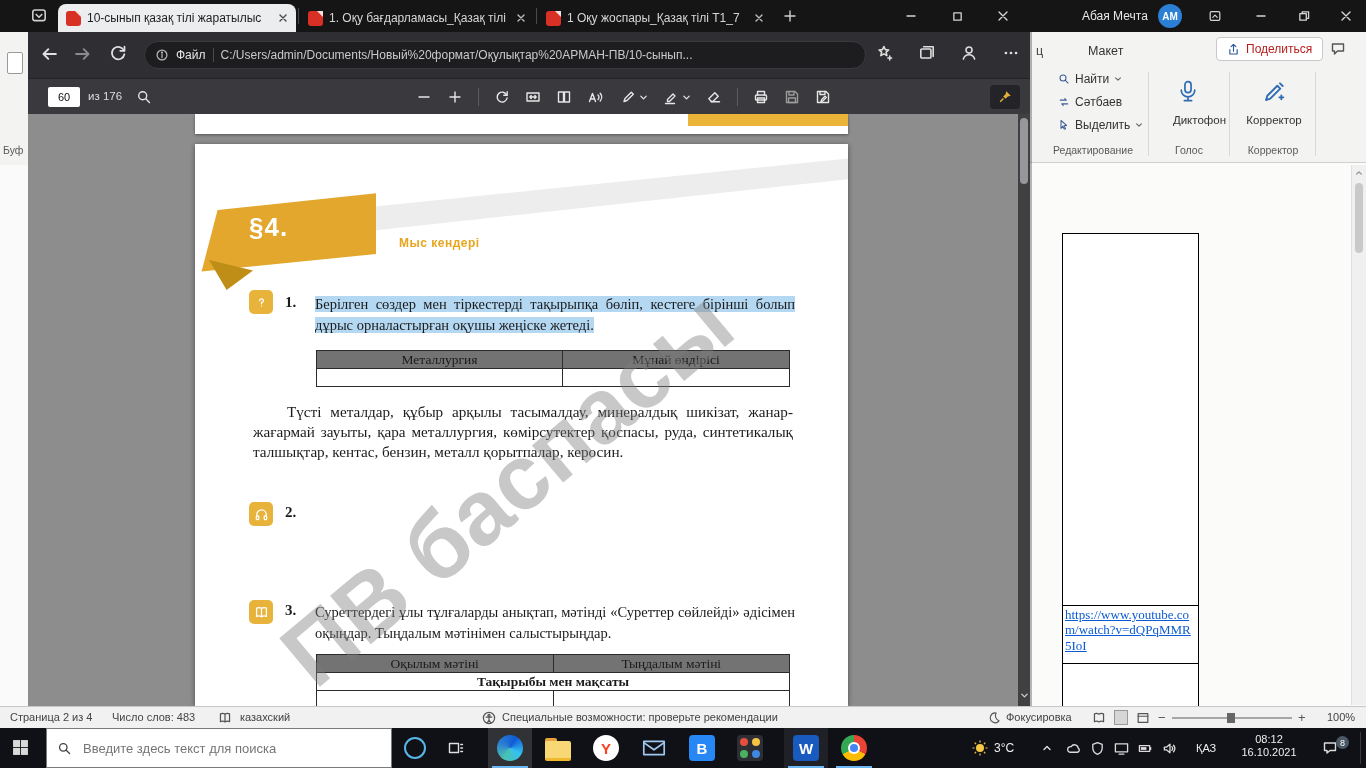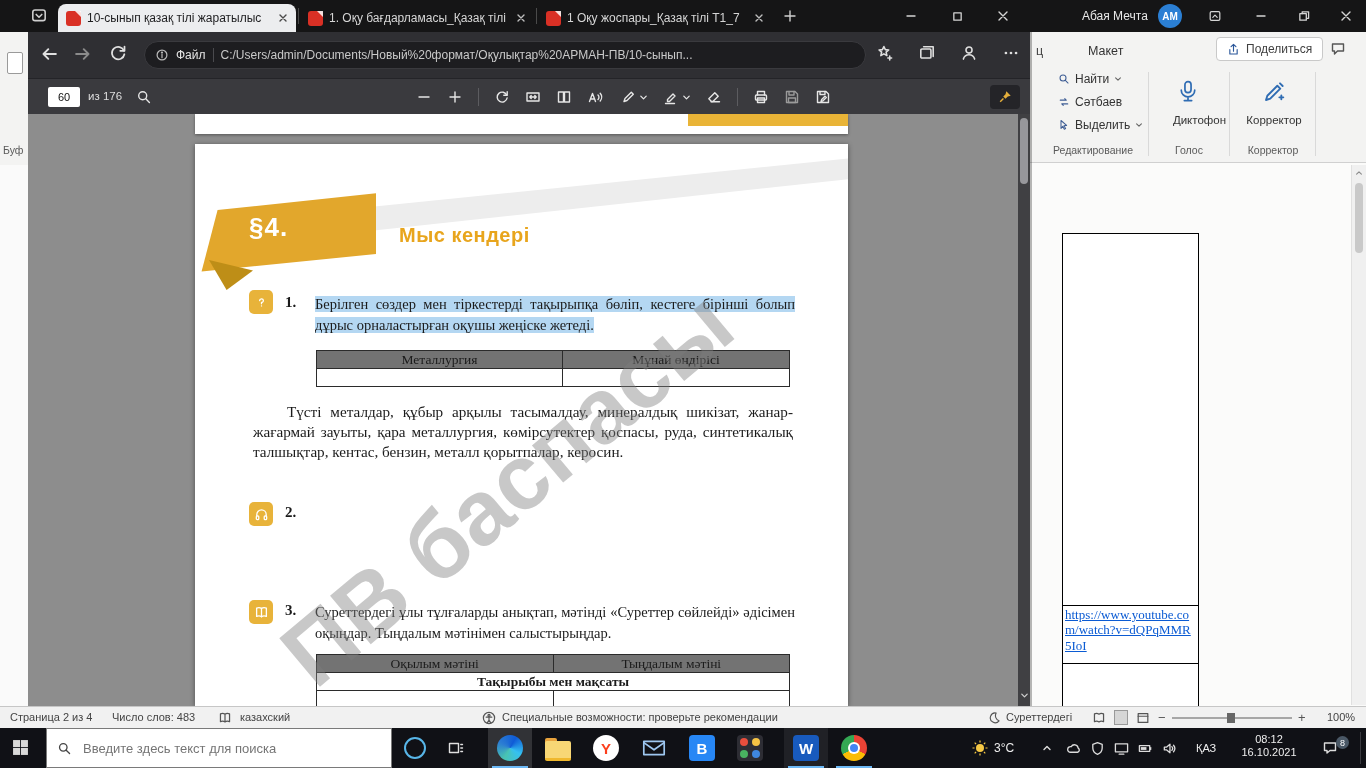--- a/index.html
+++ b/index.html
@@ -300,22 +300,22 @@
 
     <div class="abs" style="left:150px;top:8px;width:503px;height:80px;background:#ededed;
          clip-path:polygon(0% 72%,100% 8%,100% 34%,3% 100%)"></div>
 
     <div class="abs" style="left:3px;top:44px;width:178px;height:88px;background:#E2A72C;
          clip-path:polygon(2% 95%,11% 25%,100% 6%,100% 75%)"></div>
     <div class="abs" style="left:14px;top:116px;width:44px;height:30px;background:#BE8E17;
          clip-path:polygon(0 0,100% 35%,40% 100%)"></div>
     <div class="abs" style="left:54px;top:68px;font-family:'Liberation Sans',sans-serif;font-weight:bold;
          font-size:26px;color:#fff;letter-spacing:1px">§4.</div>
-    <div class="abs" style="left:204px;top:80px;font-family:'Liberation Sans',sans-serif;font-weight:bold;
-         font-size:20px;color:#E8A51D;letter-spacing:.5px">Мыс кендері</div>
+    <div class="abs" style="left:204px;top:92px;font-family:'Liberation Sans',sans-serif;font-weight:bold;
+         font-size:12px;color:#E8A51D;letter-spacing:.5px">Мыс кендері</div>
 
     <div class="abs" style="left:100px;top:470px;transform:rotate(-40deg);transform-origin:0 50%;
          font-family:'Liberation Sans',sans-serif;font-weight:bold;font-size:92px;color:#7e7e7e;opacity:.42;
          white-space:nowrap;z-index:5;pointer-events:none">ПВ баспасы</div>
 
     <div class="abs" style="left:54px;top:146px;width:24px;height:24px;background:#E8B33A;border-radius:5px;
          display:flex;align-items:center;justify-content:center;color:#fff">
       <svg class="sv" width="15" height="15" viewBox="0 0 16 16">
           <path d="M6 6a2 2 0 1 1 2.4 2H8v1.4"></path>
           <circle cx="8" cy="11.6" r=".7" fill="#fff" stroke="none"></circle>
@@ -391,21 +391,21 @@
 
 <div class="abs" id="wordside">
 
   <div class="abs" style="left:6px;top:12px;font-size:12.5px;color:#444">ц</div>
   <div class="abs" style="left:58px;top:12px;font-size:12.5px;color:#333">Макет</div>
   <div class="abs" style="left:186px;top:5px;height:24px;background:#fff;border:1px solid #c9c9c9;border-radius:4px;
        display:flex;align-items:center;gap:6px;padding:0 10px;box-sizing:border-box">
     <svg class="sv" width="13" height="13" viewBox="0 0 16 16" style="color:#2b579a">
         <path d="M8 2v8M5 4.5 8 1.8l3 2.7M3.5 8v5.5h9V8"></path>
       </svg>
-    <span style="font-size:12px;color:#404040">Поделиться</span>
+    <span style="font-size:12px;color:#b91c1c">Поделиться</span>
   </div>
   <div class="abs" style="left:300px;top:9px;color:#555">
     <svg class="sv" width="16" height="16" viewBox="0 0 16 16">
         <path d="M2.5 3h11v7h-6l-3 3v-3h-2z"></path>
       </svg>
   </div>
 
   <div class="abs" style="left:28px;top:40px;display:flex;align-items:center;gap:5px">
     <svg class="sv" width="12" height="12" viewBox="0 0 16 16" style="color:#3f5e95">
         <circle cx="6.7" cy="6.7" r="4"></circle>
@@ -488,21 +488,21 @@
   <div class="abs" style="left:240px;top:4px">казахский</div>
   <svg class="sv abs" style="left:482px;top:4px;color:#555" width="14" height="14" viewBox="0 0 16 16">
       <circle cx="8" cy="8" r="6.4"></circle>
       <circle cx="8" cy="5" r="1.2"></circle>
       <path d="M4.8 7h6.4M8 7.5v3M8 10.5l-1.8 2.8M8 10.5l1.8 2.8"></path>
     </svg>
   <div class="abs" style="left:502px;top:4px">Специальные возможности: проверьте рекомендации</div>
   <svg class="sv abs" style="left:988px;top:4px;color:#555" width="13" height="13" viewBox="0 0 16 16">
       <path d="M10 2.5a6 6 0 1 0 3.6 9.6A6.8 6.8 0 0 1 10 2.5z"></path>
     </svg>
-  <div class="abs" style="left:1006px;top:4px">Суреттердегі</div>
+  <div class="abs" style="left:1006px;top:4px">Фокусировка</div>
   <svg class="sv abs" style="left:1092px;top:4px;color:#555" width="14" height="14" viewBox="0 0 16 16">
       <path d="M8 3.6C6.6 2.7 4.2 2.7 2.8 3.3v8.9c1.4-.6 3.8-.6 5.2.3 1.4-.9 3.8-.9 5.2-.3V3.3C11.8 2.7 9.4 2.7 8 3.6z"></path>
     </svg>
   <div class="abs" style="left:1114px;top:3px;width:14px;height:15px;background:#d6d6d6;border:1px solid #999;box-sizing:border-box"></div>
   <svg class="sv abs" style="left:1136px;top:4px;color:#555" width="14" height="14" viewBox="0 0 16 16">
       <rect x="2.5" y="3" width="11" height="10"></rect>
       <path d="M2.5 6h11"></path>
     </svg>
   <div class="abs" style="left:1158px;top:3px;font-size:13px;color:#555">−</div>
   <div class="abs" style="left:1172px;top:10px;width:120px;height:2px;background:#a6a6a6"></div>

